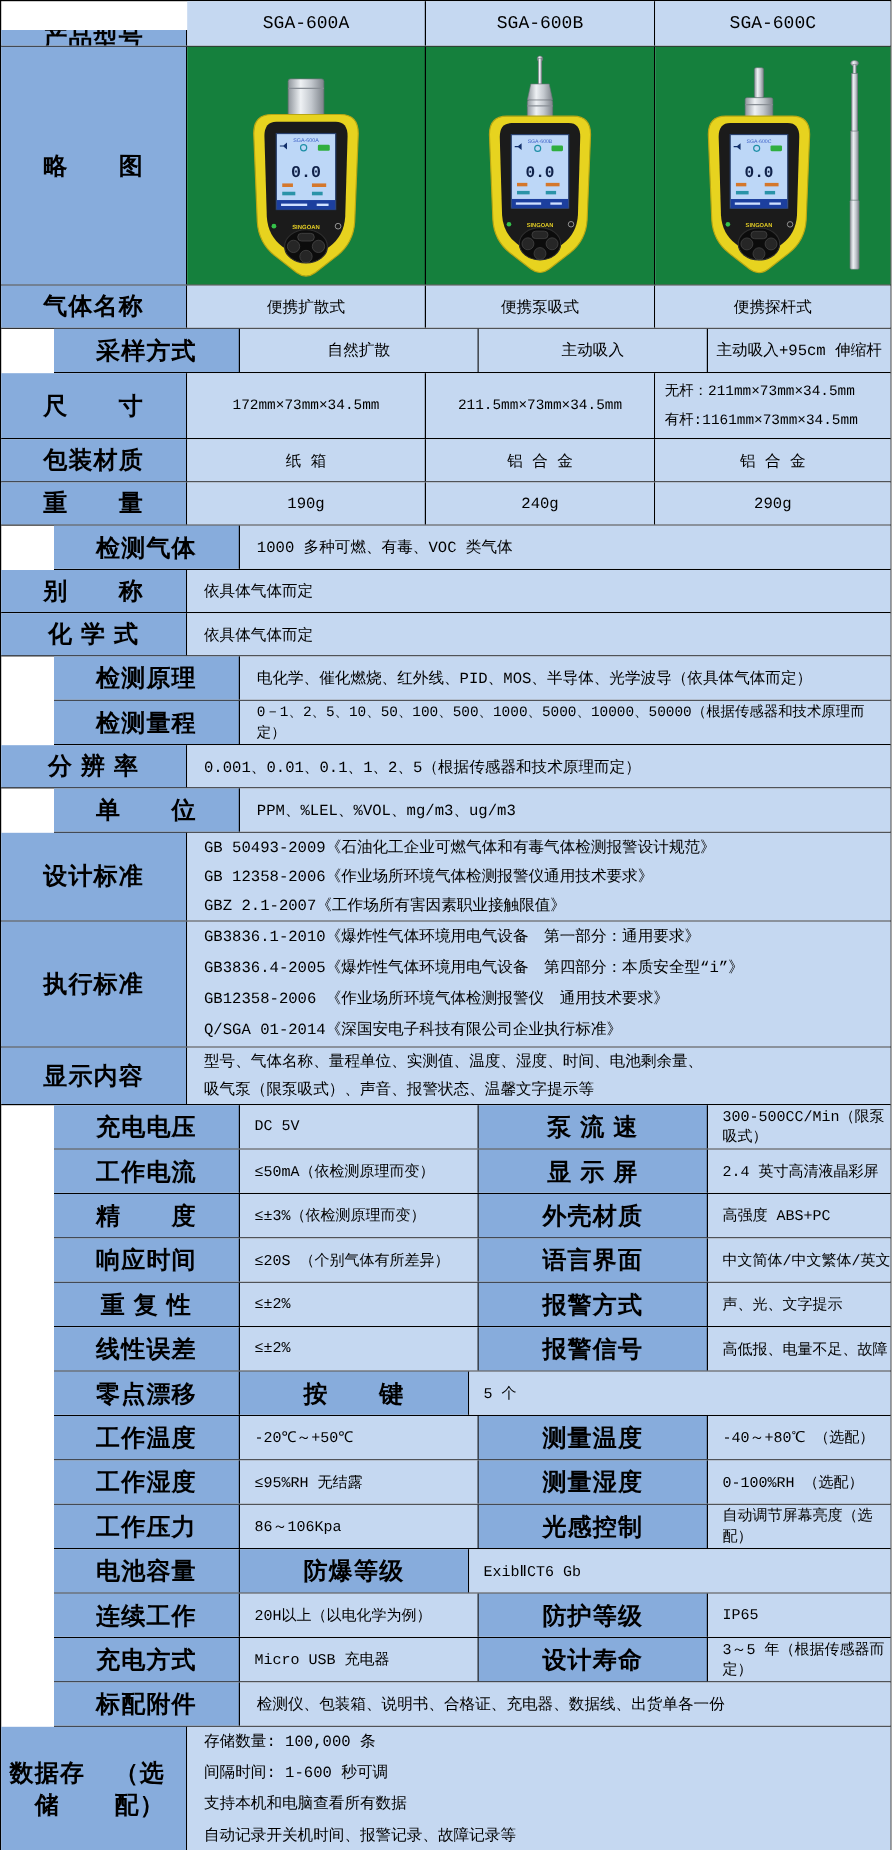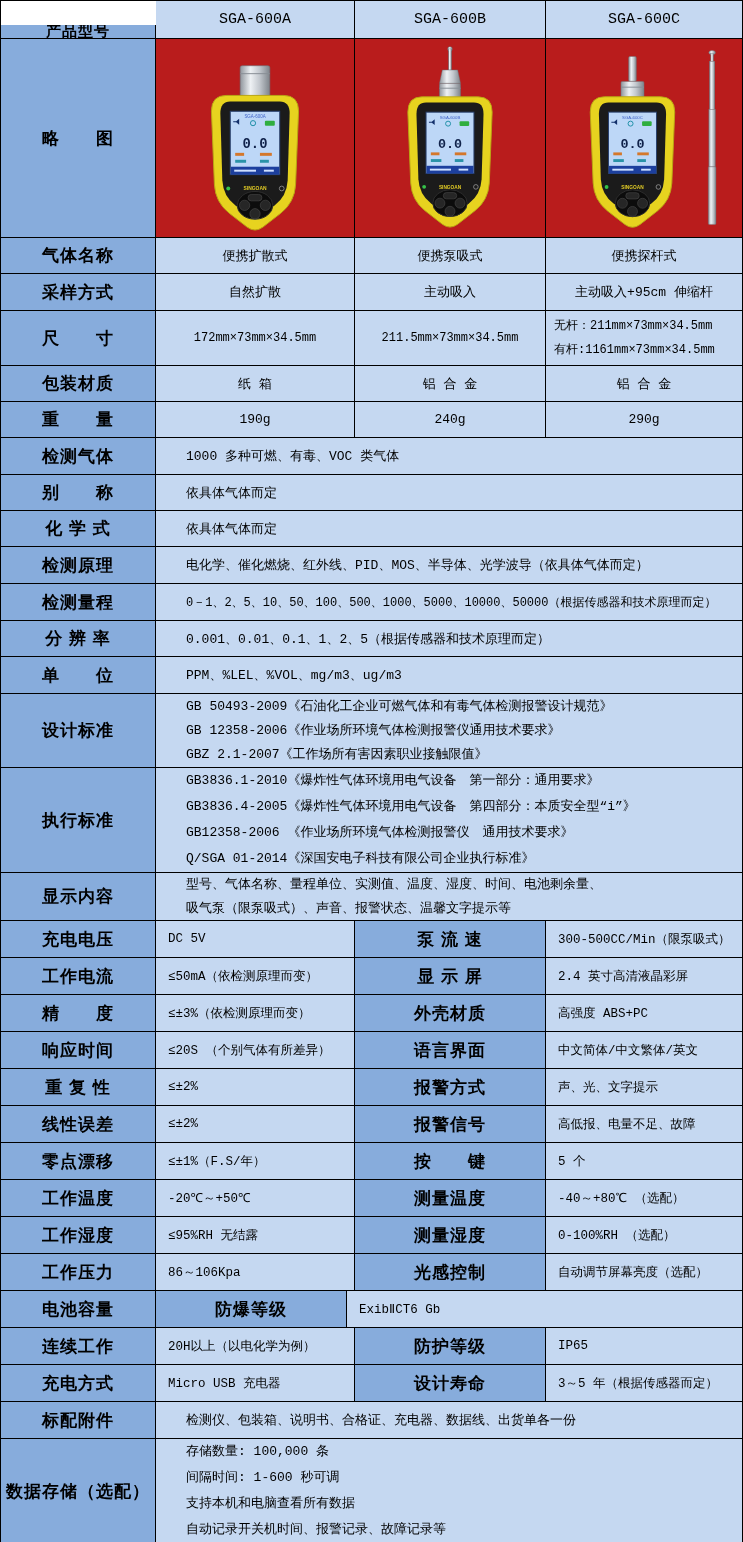--- a/index.html
+++ b/index.html
@@ -13,34 +13,34 @@
   .row{display:flex;border-bottom:1px solid #000;box-sizing:border-box;}
   .row:last-child{border-bottom:none;}
   .c{display:flex;align-items:center;justify-content:center;box-sizing:border-box;
      border-right:1px solid #000;overflow:hidden;}
   .c:last-child{border-right:none;}
   .c0{width:155px;flex:0 0 155px;}
   .cA{width:199px;flex:0 0 199px;}
   .cB{width:191px;flex:0 0 191px;}
   .cC{flex:1 1 auto;}
   .cFull{flex:1 1 auto;}
-  .lbl{background:#87ACDC;font-weight:bold;font-size:17px;letter-spacing:1px;text-align:center;}
-  .hdr{font-size:15px;margin-top:24px;}
+  .lbl{background:#87ACDC;font-weight:bold;font-size:20px;letter-spacing:1px;text-align:center;}
+  .hdr{font-size:20px;margin-top:24px;}
   .val{background:#C5D8F1;font-size:13px;font-family:"Liberation Mono","DejaVu Sans Mono",monospace;text-align:center;}
   .model{font-size:15px;}
-  .white{background:#b91c1c;}
+  .white{background:#15803d;}
   .left{justify-content:flex-start;padding-left:12px;text-align:left;}
-  .pad14{padding-left:30px;}
+  .pad14{padding-left:14px;}
   .col{flex-direction:column;align-items:flex-start;justify-content:center;}
   .colc{flex-direction:row;align-items:center;justify-content:center;}
   .lh24{line-height:24px;}
   .lh26{line-height:26px;}
   .xs{font-size:12px;}
   .dv{font-size:12.5px;}
-  .h38{height:38px;}.h199{height:199px;}.h36{height:36px;}.h37{height:37px;}
+  .h38{height:38px;}.h199{height:199px;}.h36{height:36px;}.h37{height:37px;margin-left:44px;}
   .h55{height:55px;}.h74{height:74px;}.h105{height:105px;}.h48{height:48px;justify-content:center;}.h104{height:104px;}
 </style>
 </head>
 <body>
 
 <div id="spec-table">
 
   <div class="row h38">
     <div class="c c0 lbl hdr">产品型号</div>
     <div class="c cA val model">SGA-600A</div>
@@ -315,21 +315,20 @@
     <div class="c cC val left dv">声、光、文字提示</div>
   </div>
   <div class="row h37">
     <div class="c c0 lbl">线性误差</div>
     <div class="c cA val left dv">≤±2%</div>
     <div class="c cB lbl">报警信号</div>
     <div class="c cC val left dv">高低报、电量不足、故障</div>
   </div>
   <div class="row h37">
     <div class="c c0 lbl">零点漂移</div>
-    <div class="c cA val left dv">≤±1%（F.S/年）</div>
     <div class="c cB lbl">按　　键</div>
     <div class="c cC val left dv">5 个</div>
   </div>
   <div class="row h37">
     <div class="c c0 lbl">工作温度</div>
     <div class="c cA val left dv">-20℃～+50℃</div>
     <div class="c cB lbl">测量温度</div>
     <div class="c cC val left dv">-40～+80℃ （选配）</div>
   </div>
   <div class="row h37">

